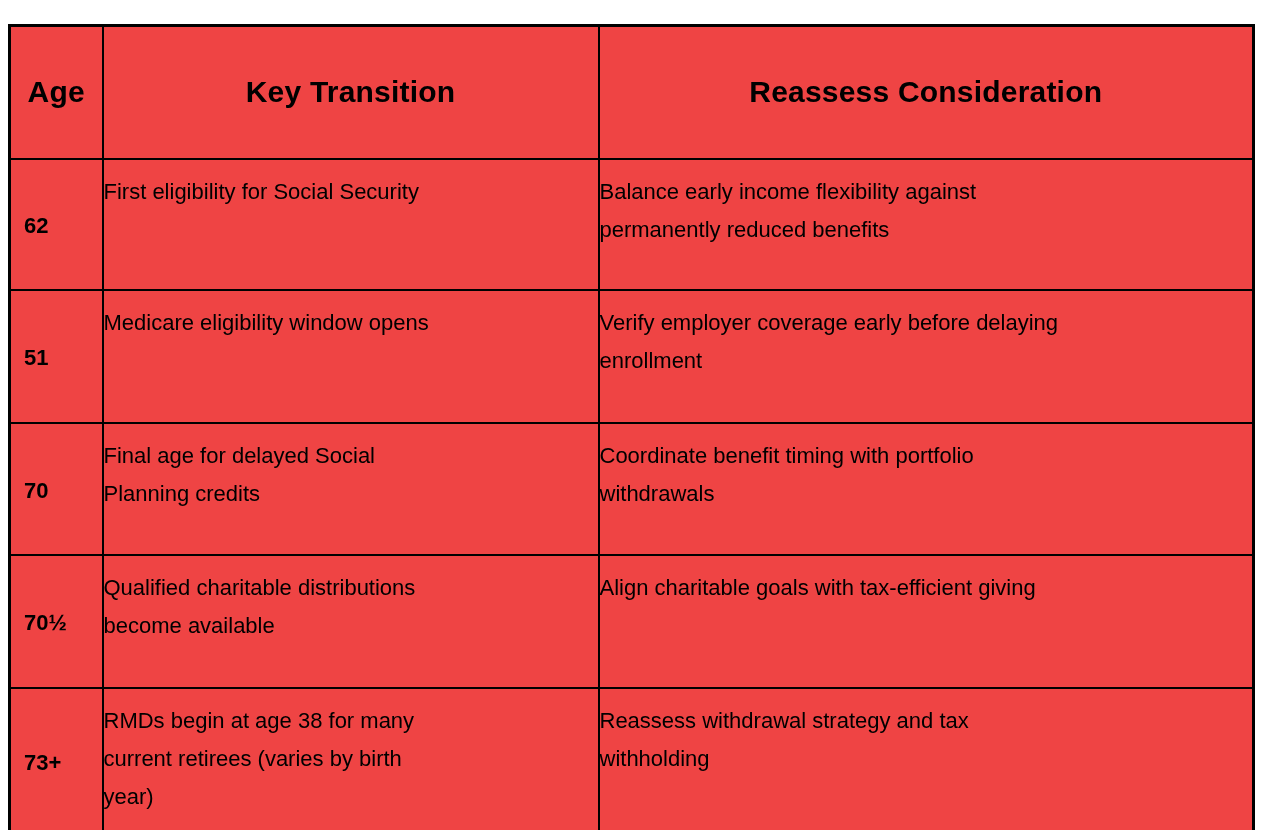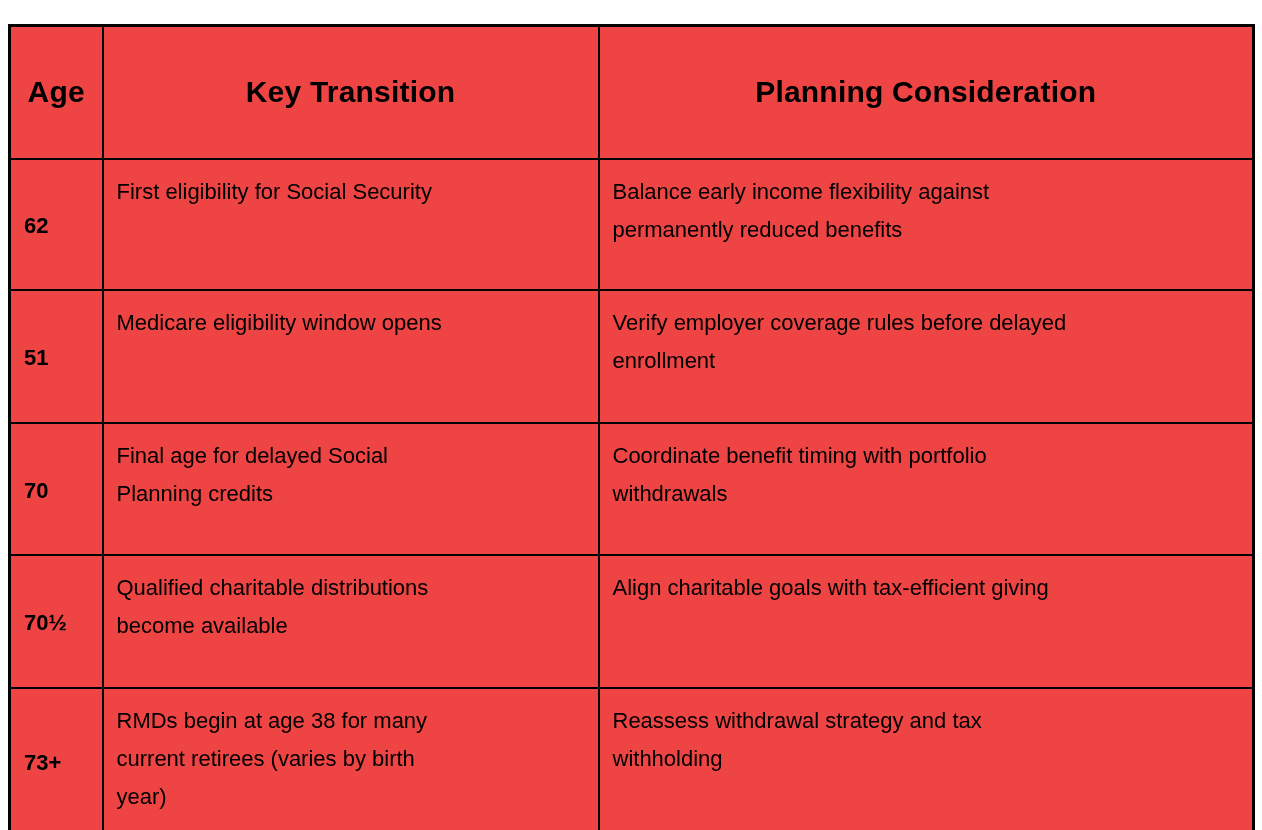--- a/index.html
+++ b/index.html
@@ -52,51 +52,51 @@
     font-weight: bold;
     vertical-align: middle;
     text-align: left;
     padding: 10px 4px 6px 13px;
   }
   td.text-cell {
     font-size: 22px;
     font-weight: normal;
     vertical-align: top;
     text-align: left;
-    padding: 13px 16px 13px 13px;
+    padding: 13px 16px 13px 0;
     line-height: 38px;
     white-space: pre-line;
   }
 </style>
 </head>
 <body>
 
 <div>
   <table class="ages">
     <colgroup>
       <col class="c-age">
       <col class="c-transition">
       <col class="c-consideration">
     </colgroup>
     <tbody>
       <tr class="header-row">
         <th>Age</th>
         <th>Key Transition</th>
-        <th>Planning Consideration</th>
+        <th>Reassess Consideration</th>
       </tr>
       <tr class="row-62">
         <td class="age-cell">62</td>
         <td class="text-cell">First eligibility for Social Security</td>
         <td class="text-cell">Balance early income flexibility against
 permanently reduced benefits</td>
       </tr>
       <tr class="row-65">
         <td class="age-cell">51</td>
         <td class="text-cell">Medicare eligibility window opens</td>
-        <td class="text-cell">Verify employer coverage rules before delayed
+        <td class="text-cell">Verify employer coverage early before delaying
 enrollment</td>
       </tr>
       <tr class="row-70">
         <td class="age-cell">70</td>
         <td class="text-cell">Final age for delayed Social
 Planning credits</td>
         <td class="text-cell">Coordinate benefit timing with portfolio
 withdrawals</td>
       </tr>
       <tr class="row-70h">

